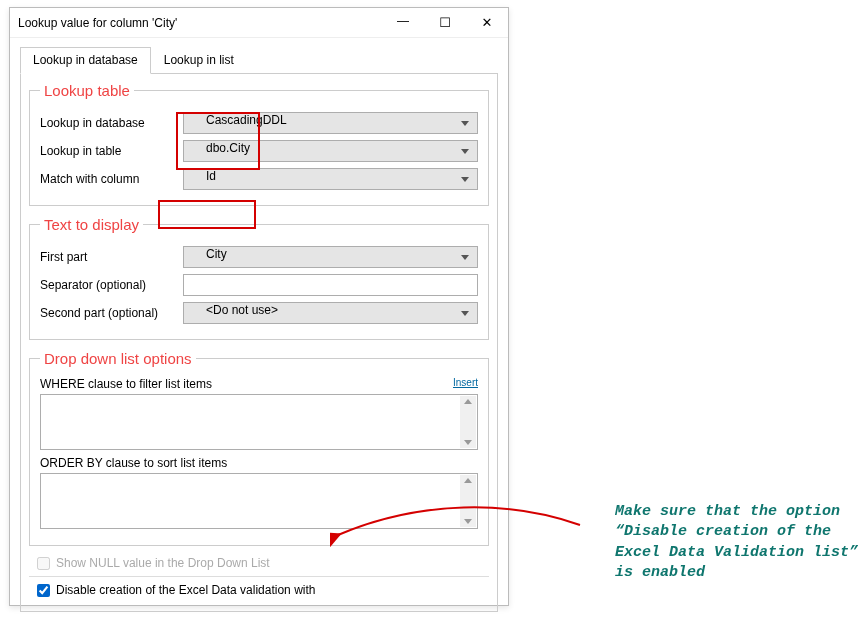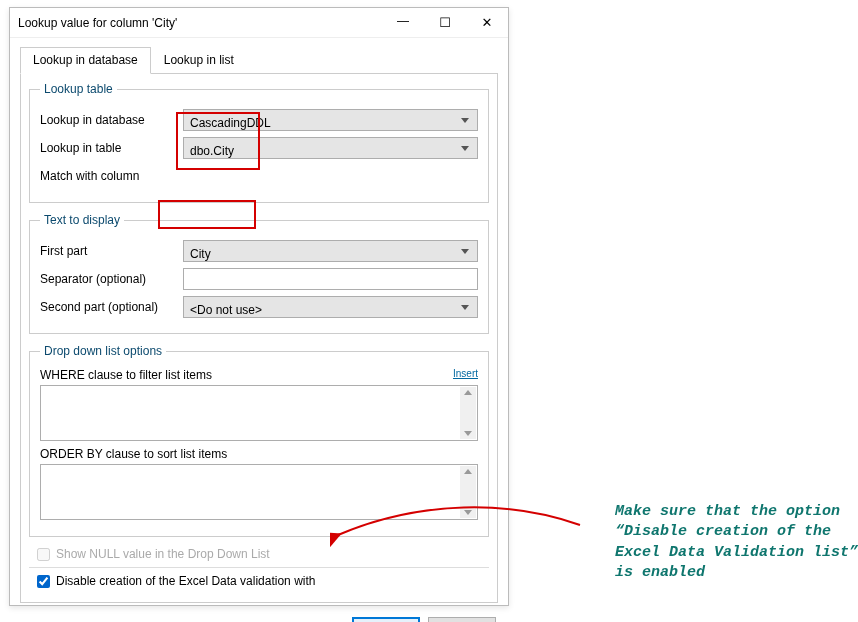--- a/index.html
+++ b/index.html
@@ -30,26 +30,26 @@
 .win-btn { width: 42px; height: 30px; display: flex; align-items: center; justify-content: center; font-size: 12px; font-family: Arial; }
 .win-btn.minimize::before { content: "—"; position: relative; top: -2px; }
 .win-btn.maximize::before { content: "☐"; font-size: 13px; }
 .win-btn.close::before { content: "✕"; font-size: 13px; }
 .content { padding: 8px 10px 10px 10px; }
 .tabs { display: flex; position: relative; top: 1px; }
 .tab { padding: 5px 12px 6px 12px; font-size: 12px; border: 1px solid transparent; cursor: pointer; }
 .tab.active { border: 1px solid #ccc; border-bottom: 1px solid #fff; background: #fff; }
 .tab-panel { border: 1px solid #ccc; padding: 8px 8px 10px 8px; }
 fieldset { border: 1px solid #ccc; padding: 8px 10px 10px 10px; margin-bottom: 10px; }
-legend { font-size: 12px; color: #0c4a6e; padding: 0 4px; }
+legend { font-size: 15px; color: #ef4444; padding: 0 4px; }
 .row { display: flex; align-items: center; margin: 4px 0; min-height: 24px; }
 .row-label { width: 143px; font-size: 12px; }
 .select {
   flex: 1; height: 22px; background: #e5e5e5; border: 1px solid #adadad;
-  display: flex; align-items: flex-end; padding: 0 6px; position: relative; font-size: 12px;
+  display: flex; align-items: flex-start; padding: 0 22px; position: relative; font-size: 12px;
 }
 .select::after { content: ""; position: absolute; right: 8px; top: 8px; width: 0; height: 0; border-left: 4px solid transparent; border-right: 4px solid transparent; border-top: 5px solid #555; }
 .textbox { flex: 1; height: 22px; border: 1px solid #adadad; background: #fff; padding: 0 6px; font-size: 12px; }
 .textarea { width: 100%; height: 56px; border: 1px solid #adadad; background: #fff; position: relative; margin-bottom: 6px; }
 .textarea .sbar { position: absolute; right: 1px; top: 1px; bottom: 1px; width: 16px; background: #f0f0f0; display: flex; flex-direction: column; justify-content: space-between; align-items: center; }
 .sbar::before, .sbar::after { content: ""; width: 0; height: 0; border-left: 4px solid transparent; border-right: 4px solid transparent; margin: 3px 0; }
 .sbar::before { border-bottom: 5px solid #999; }
 .sbar::after { border-top: 5px solid #999; }
 .sub-label { font-size: 12px; margin: 2px 0 3px 0; }
 .insert-link { color: #0369a1; text-decoration: underline; font-size: 10px; float: right; margin-top: 2px; cursor: pointer; }
@@ -97,20 +97,23 @@
             </div>
         </div>
         <div class="row">
           <div class="row-label">Lookup in table</div>
           <div class="select">
               <span>dbo.City</span>
             </div>
         </div>
         <div class="row">
           <div class="row-label">Match with column</div>
+          <div class="select">
+              <span>Id</span>
+            </div>
         </div>
       </fieldset>
 
       <fieldset>
         <legend>Text to display</legend>
         <div class="row">
           <div class="row-label">First part</div>
           <div class="select">
               <span>City</span>
             </div>

